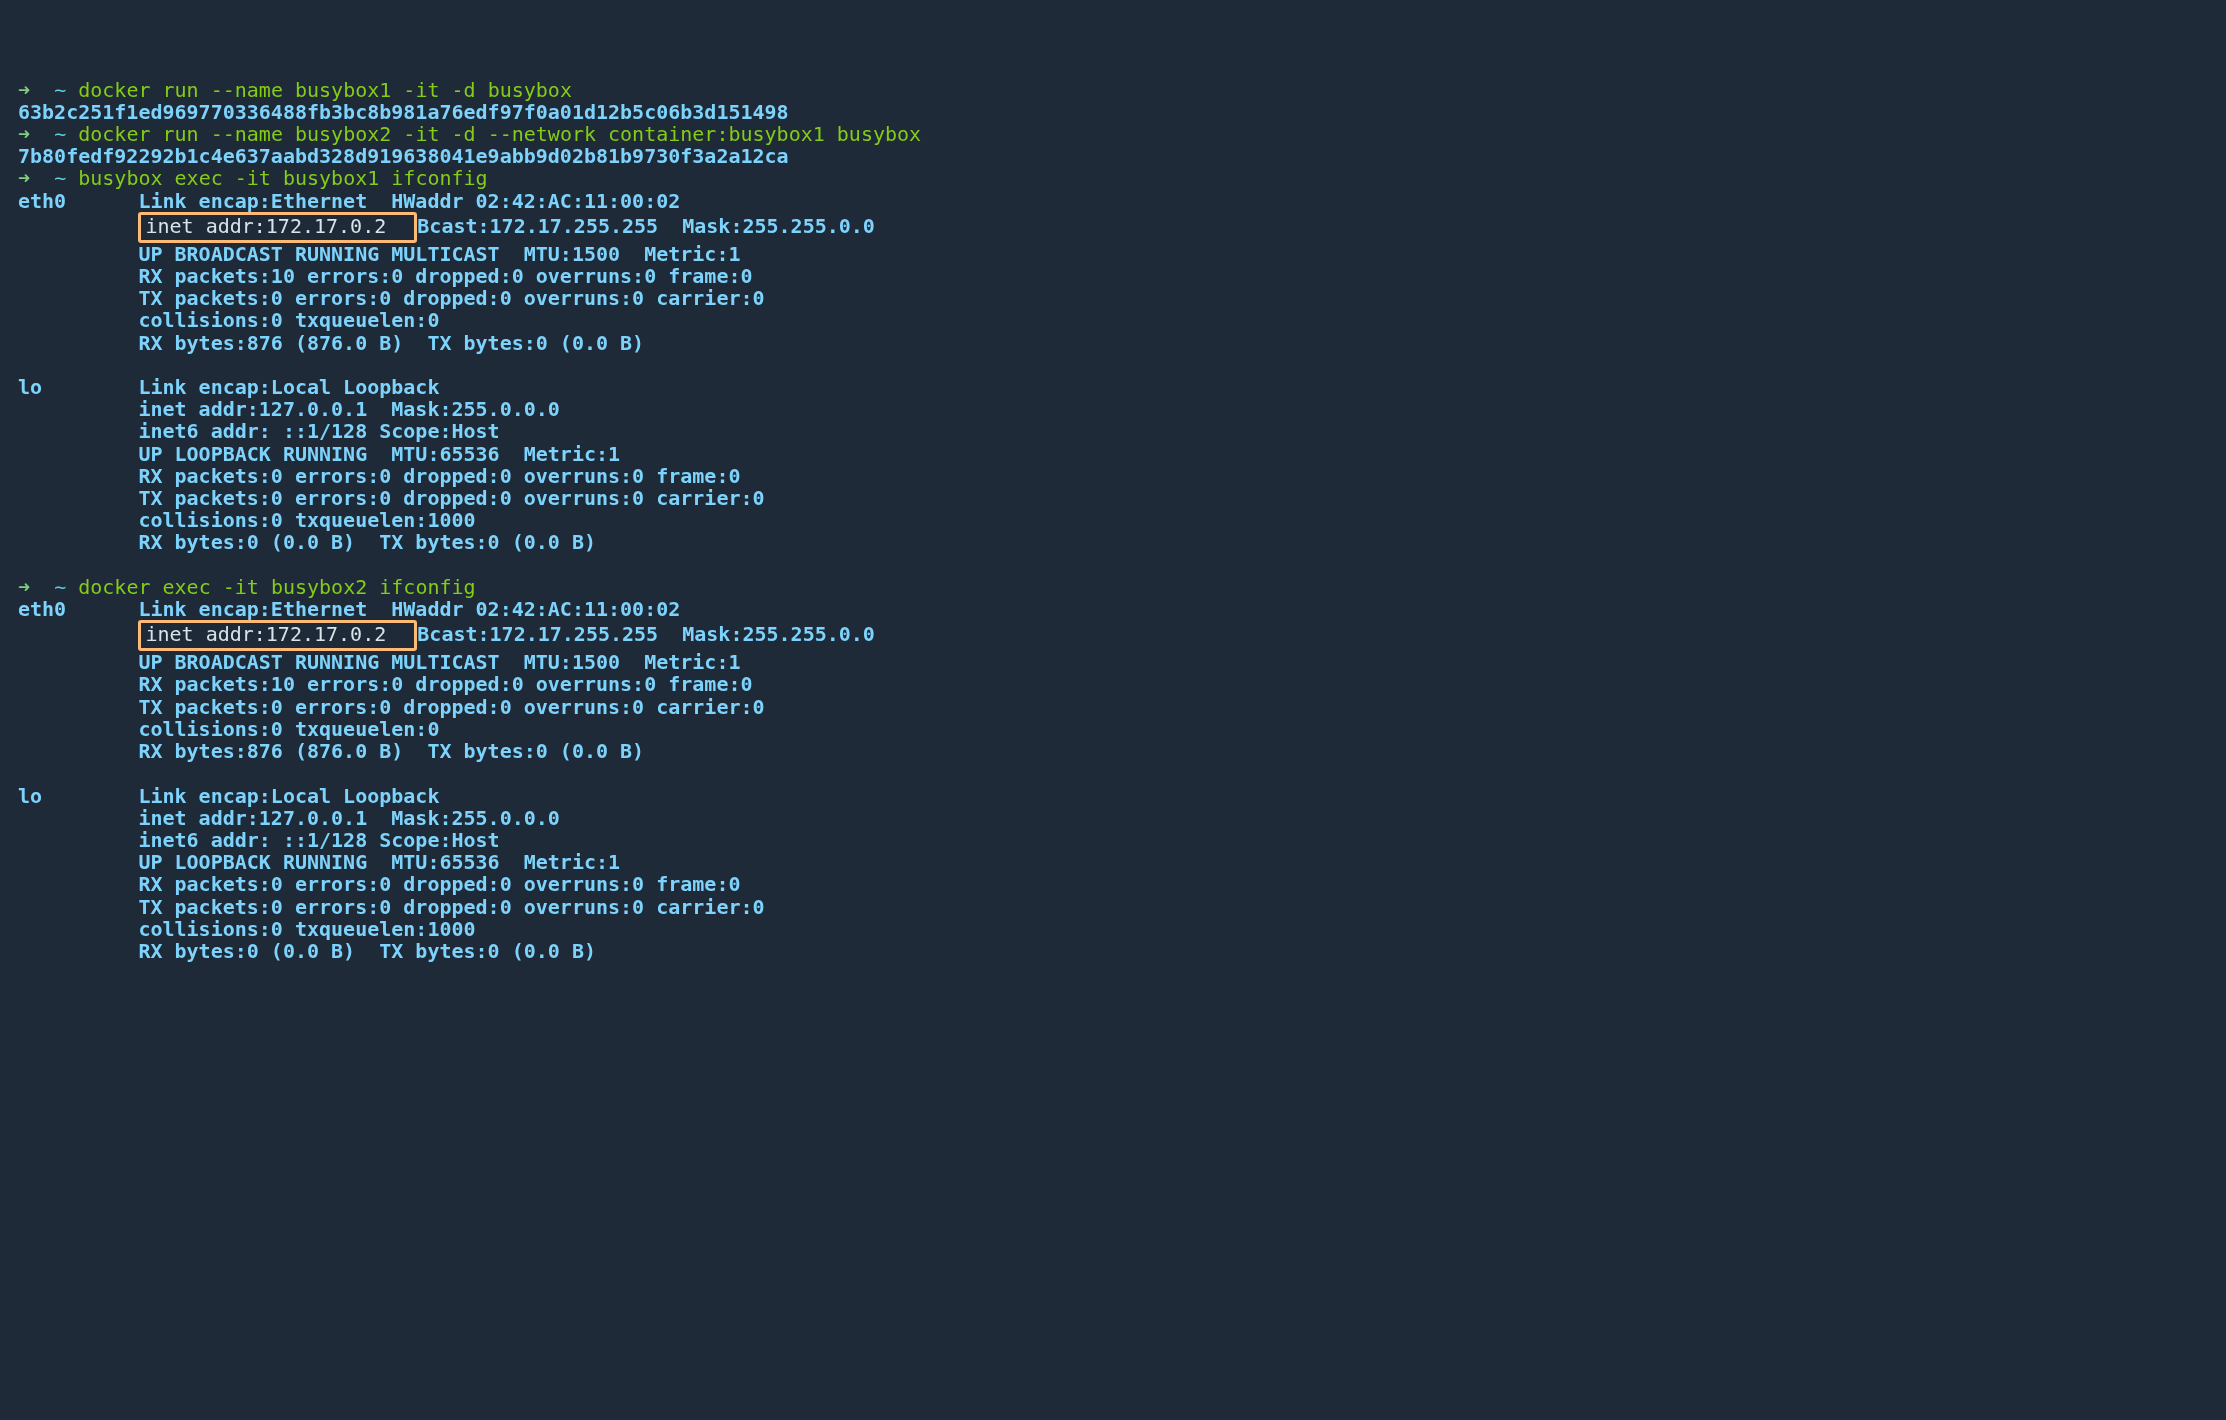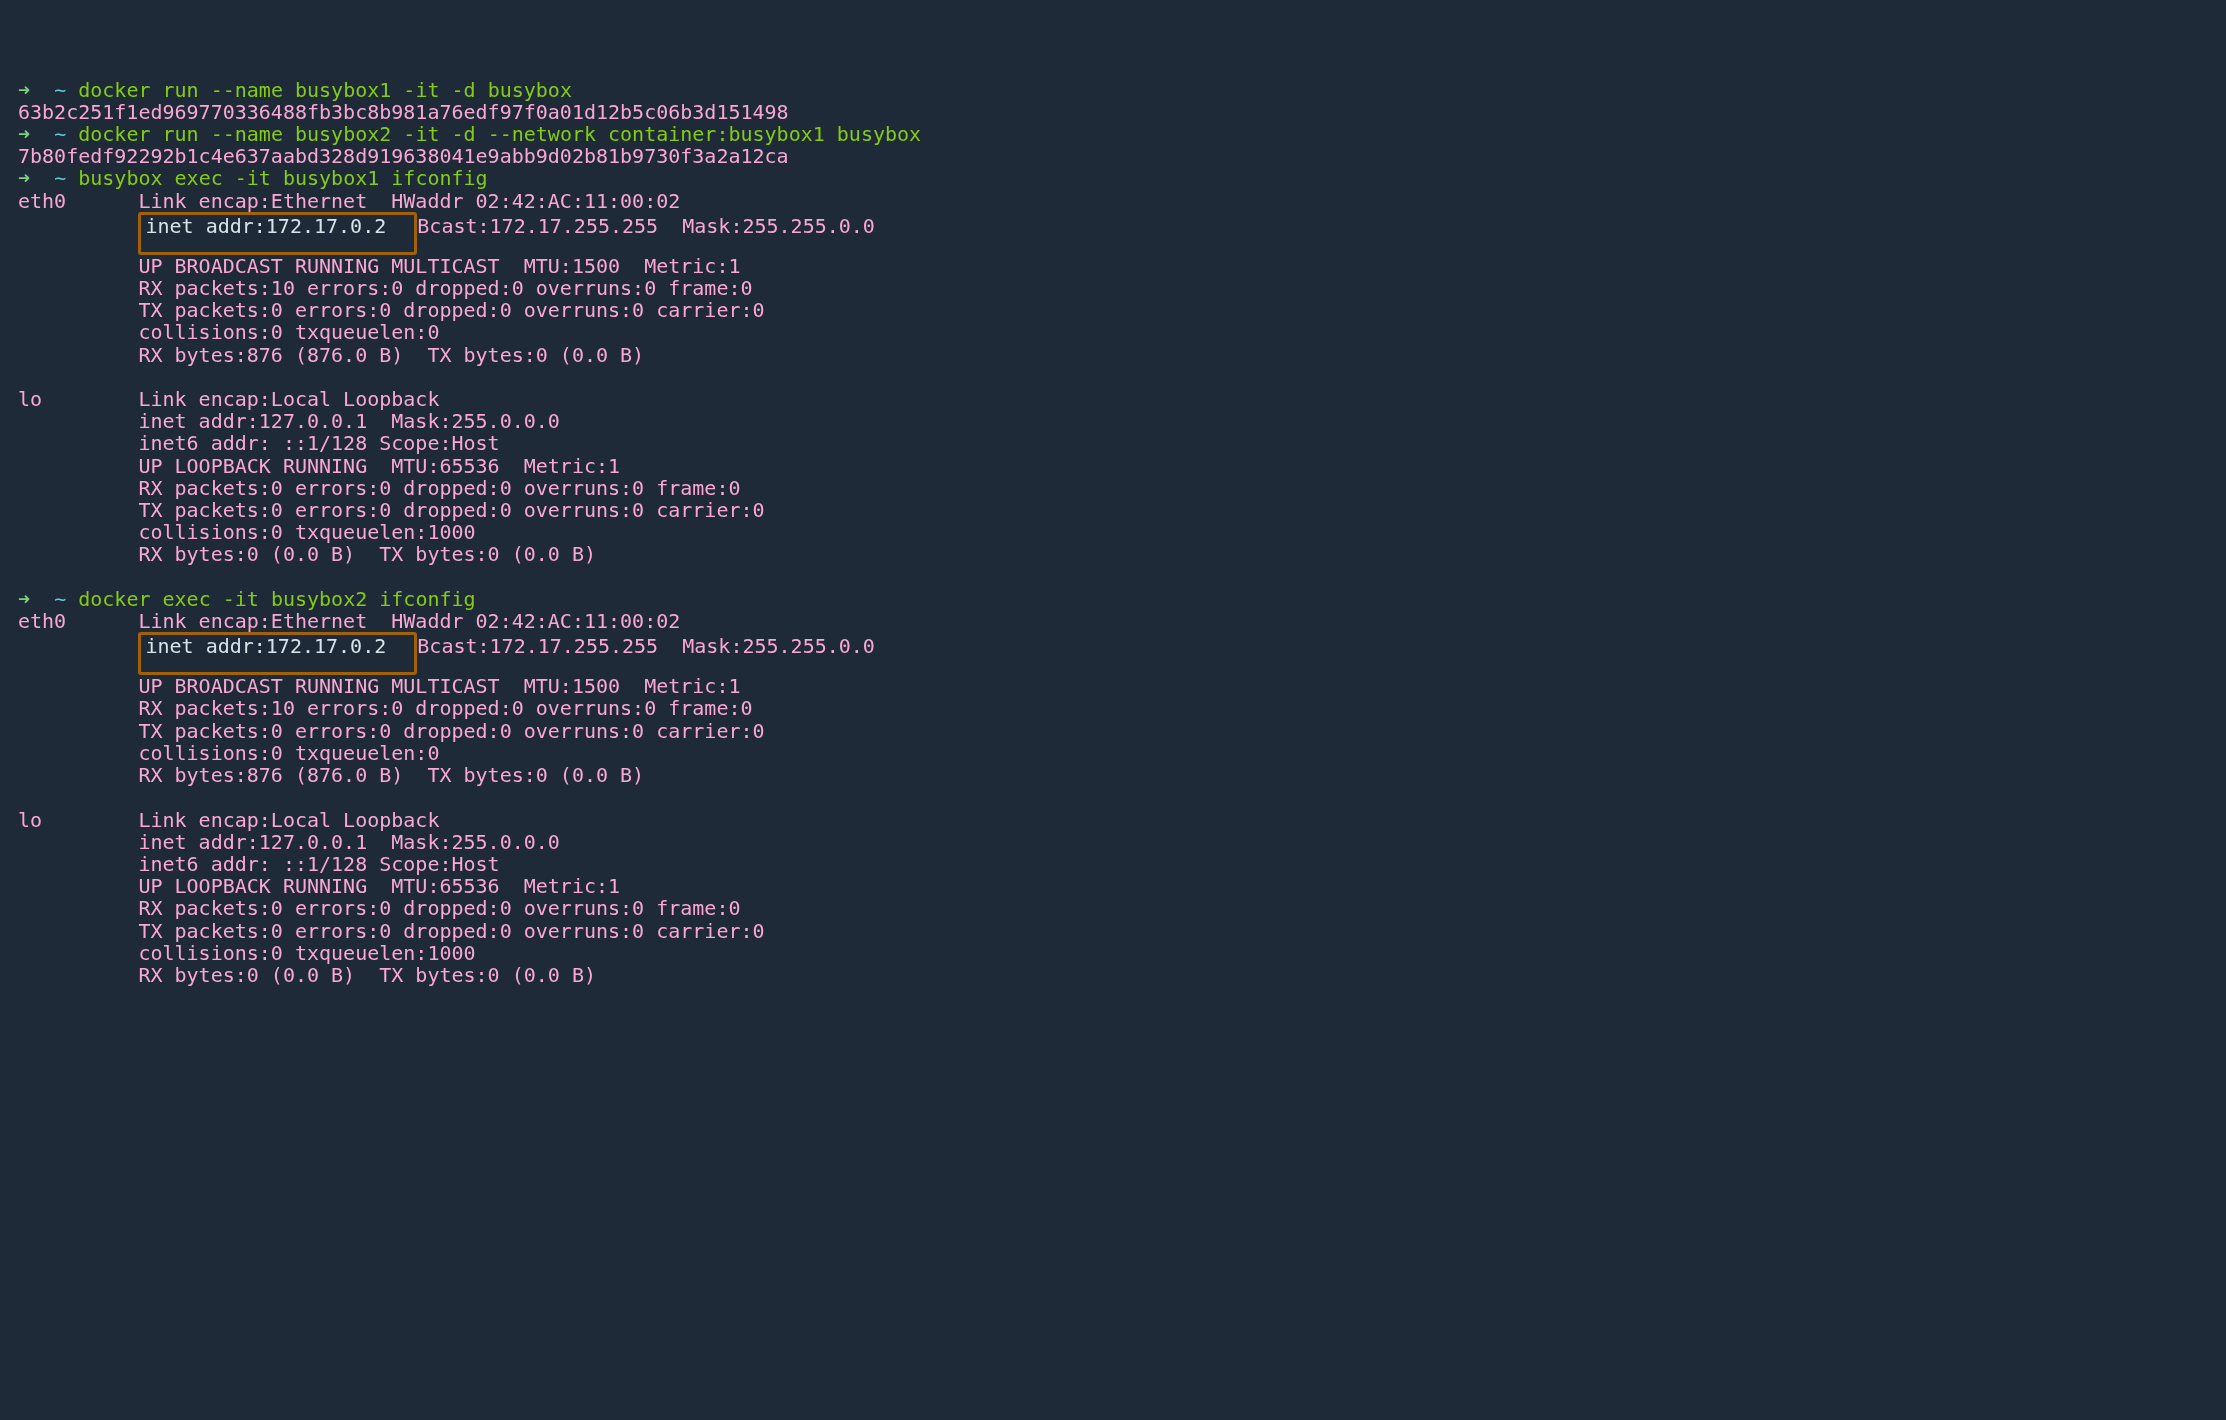--- a/index.html
+++ b/index.html
@@ -8,24 +8,24 @@
     background: #1e2a38;
     font-family: "SFMono-Regular", Menlo, Monaco, Consolas, monospace;
     font-size: 20px;
     line-height: 22.2px;
     color: #d9e3ea;
     white-space: pre;
   }
   .arrow { color: #7bcf7d; }
   .tilde { color: #5cd0e0; }
   .cmd   { color: #84cc16; }
-  .out   { color: #f9a8d4; }
+  .out   { color: #7dd3fc; font-weight: bold; }
   .hl {
-    border: 3px solid #a16207;
-    padding: 0px 4px 15px 4px;
+    border: 3px solid #fdba74;
+    padding: 0px 4px 3px 4px;
     border-radius: 3px;
     display: inline-block;
     line-height: 22px;
   }
 </style>
 </head>
 <body>
 
 
 <span><span class="arrow">➜</span>  <span class="tilde">~</span> <span class="cmd">docker run --name busybox1 -it -d busybox</span>

